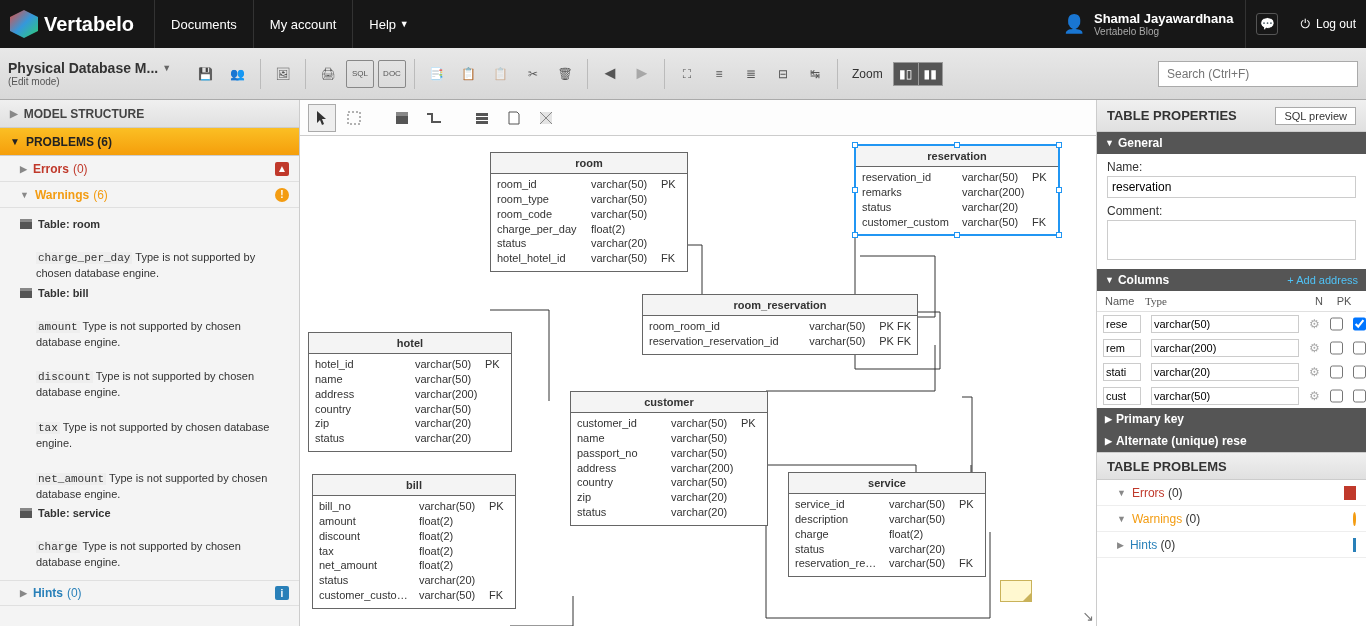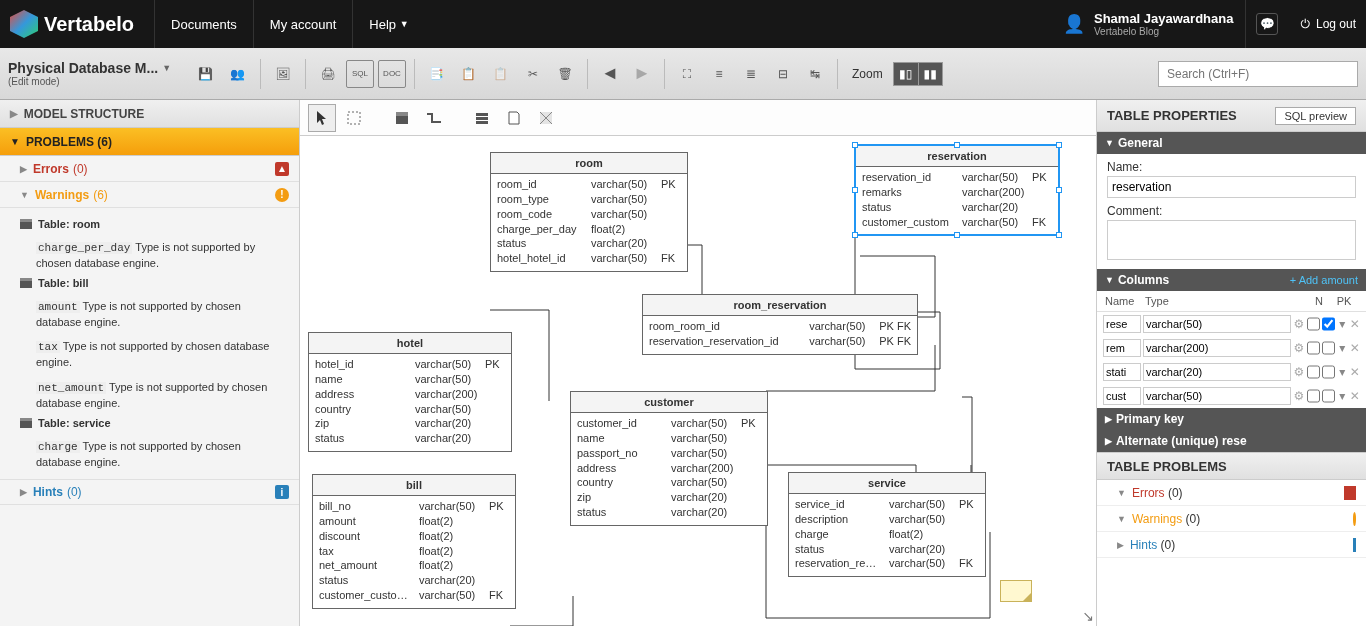--- a/index.html
+++ b/index.html
@@ -43,21 +43,21 @@
 .sub-row.err { color: #c0392b; font-weight: bold;}
 .sub-row.warn { color: #f39c12; font-weight: bold;}
 .sub-row.hint { color: #2980b9; font-weight: bold;}
 .sub-row .count { margin-left: 4px; font-weight: normal;}
 .sub-row .badge { margin-left: auto; width:14px;height:14px;border-radius:2px; display:flex;align-items:center;justify-content:center;color:#fff;font-size:10px;font-weight:bold;}
 .badge.red { background:#c0392b;}
 .badge.or { background:#f39c12; border-radius:50%;}
 .badge.bl { background:#2980b9;}
 .warn-body { padding: 4px 10px 10px 20px; font-size: 11px; color:#333; }
 .warn-table { display:flex; align-items:center; gap:6px; font-weight:bold; margin-top:6px;}
-.warn-line { margin-left: 16px; line-height: 1.35; margin-top:10px;}
+.warn-line { margin-left: 16px; line-height: 1.35; margin-top:20px;}
 .warn-line code { font-family: 'Courier New', monospace; background:#eee; padding:0 2px;}
 .tbl-icon { width:12px; height:10px; background:#555; display:inline-block; position:relative;}
 .tbl-icon:before { content:''; position:absolute; top:0;left:0;right:0;height:3px;background:#888;}
 
 
 .canvas-wrap { flex: 1; position: relative; background: #fff; overflow:hidden;}
 .canvas-toolbar { height: 36px; border-bottom: 1px solid #ccc; display:flex; align-items:center; padding: 0 8px; gap:4px; background:#fdfdfd;}
 .canvas-toolbar .ctbtn { width:28px; height:28px; display:flex;align-items:center;justify-content:center; border:1px solid transparent; cursor:pointer; color:#555;}
 .canvas-toolbar .ctbtn.active { border:1px solid #aaa; background:#eee;}
 .canvas { position: absolute; top: 36px; left: 0; right: 0; bottom: 0; }
@@ -78,24 +78,24 @@
 .rp-head .preview { margin-left:auto; border:1px solid #aaa; padding:2px 8px; font-size:11px; background:#fff; cursor:pointer; font-weight:normal;}
 .rp-section { background:#555; color:#fff; height:22px; display:flex; align-items:center; padding:0 8px; font-size:12px; font-weight:bold;}
 .rp-section .arrow { margin-right:4px; font-size:9px;}
 .rp-section .action { margin-left:auto; color:#4fc3f7; font-size:11px; font-weight:normal; cursor:pointer;}
 .rp-body { padding: 6px 10px; font-size:12px;}
 .rp-body label { display:block; margin-bottom:2px; color:#333;}
 .rp-body input[type=text], .rp-body textarea { width:100%; border:1px solid #ccc; padding:3px 4px; font-size:12px; font-family:inherit;}
 .rp-body textarea { height: 40px; resize:none;}
 .cols-head { display:flex; padding: 4px 8px; font-size:11px; color:#555; border-bottom:1px solid #e0e0e0;}
 .cols-head > div:nth-child(1){width:40px;}
-.cols-head > div:nth-child(2){flex:1;}
+.cols-head > div:nth-child(2){flex:1;font-family:Liberation Serif, serif;}
 .cols-head > div:nth-child(3){width:22px; text-align:center;}
 .cols-head > div:nth-child(4){width:28px; text-align:center;}
-.col-row { display:flex; align-items:center; padding: 3px 6px; gap:2px;}
+.col-row { display:flex; align-items:center; padding: 3px 6px; gap:10px;}
 .col-row input.nm { width:38px; border:1px solid #ccc; padding:2px; font-size:11px;}
 .col-row input.tp { flex:1; border:1px solid #ccc; padding:2px; font-size:11px;}
 .col-row .gear { width:16px; color:#aaa; cursor:pointer; text-align:center;}
 .col-row input[type=checkbox]{ width:14px; height:14px;}
 .col-row .dd { width:14px; color:#888; text-align:center; cursor:pointer;}
 .col-row .del { width:14px; color:#aaa; text-align:center; cursor:pointer;}
 .rp-problems-head { height:28px; background:linear-gradient(#f0f0f0,#e0e0e0); border-top:1px solid #ccc; border-bottom:1px solid #ccc; display:flex;align-items:center;padding:0 10px; font-weight:bold; font-size:13px;}
 .rp-sub { height:26px; display:flex;align-items:center; padding:0 10px 0 20px; font-size:12px; border-bottom:1px solid #eee;}
 .rp-sub.err{color:#c0392b;}
 .rp-sub.warn{color:#f39c12;}
@@ -206,20 +206,21 @@
           <span class="tbl-icon"></span>
           <span>Table: room</span>
         </div>
       <div class="warn-line"><code>charge_per_day</code> <span>Type is not supported by chosen database engine.</span></div>
 
       <div class="warn-table">
           <span class="tbl-icon"></span>
           <span>Table: bill</span>
         </div>
       <div class="warn-line"><code>amount</code> <span>Type is not supported by chosen database engine.</span></div>
+      <div class="warn-line"><code>discount</code> <span>Type is not supported by chosen database engine.</span></div>
       <div class="warn-line"><code>tax</code> <span>Type is not supported by chosen database engine.</span></div>
       <div class="warn-line"><code>net_amount</code> <span>Type is not supported by chosen database engine.</span></div>
 
       <div class="warn-table">
           <span class="tbl-icon"></span>
           <span>Table: service</span>
         </div>
       <div class="warn-line"><code>charge</code> <span>Type is not supported by chosen database engine.</span></div>
     </div>
 
@@ -541,21 +542,21 @@
       </div>
     <div class="rp-body">
       <label>Name:</label>
       <input type="text" value="reservation" style="">
       <label style="margin-top:6px;">Comment:</label>
       <textarea style=""></textarea>
     </div>
     <div class="rp-section">
         <span class="arrow">▼</span>
         <span>Columns</span>
-        <span class="action">+ Add amount</span>
+        <span class="action">+ Add address</span>
       </div>
     <div class="cols-head">
       <div>Name</div>
         <div>Type</div>
         <div>N</div>
         <div>PK</div>
     </div>
     <div id="col-rows">
         <div class="col-row">
           <input class="nm" value="rese" style="">

